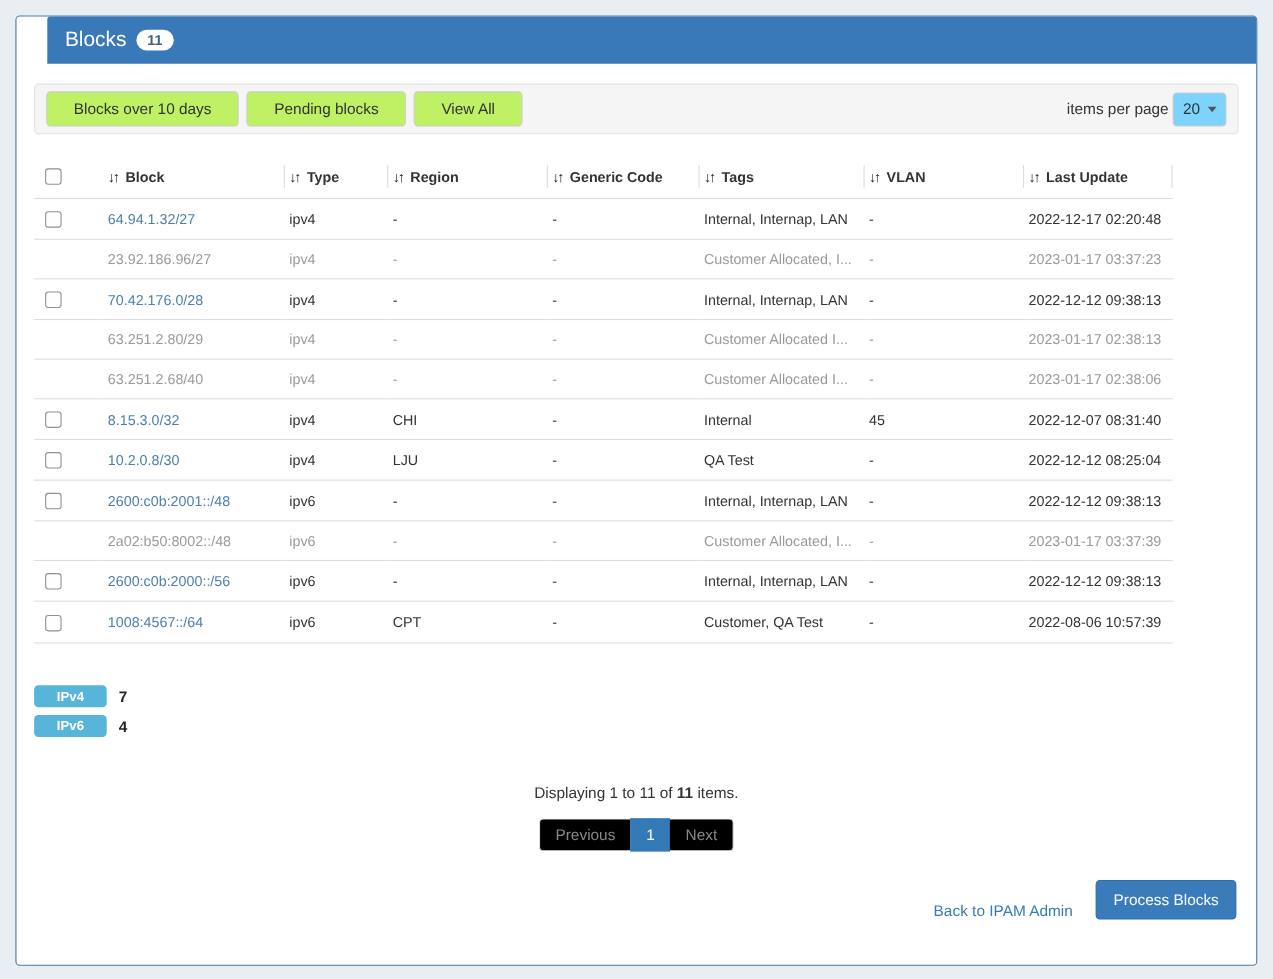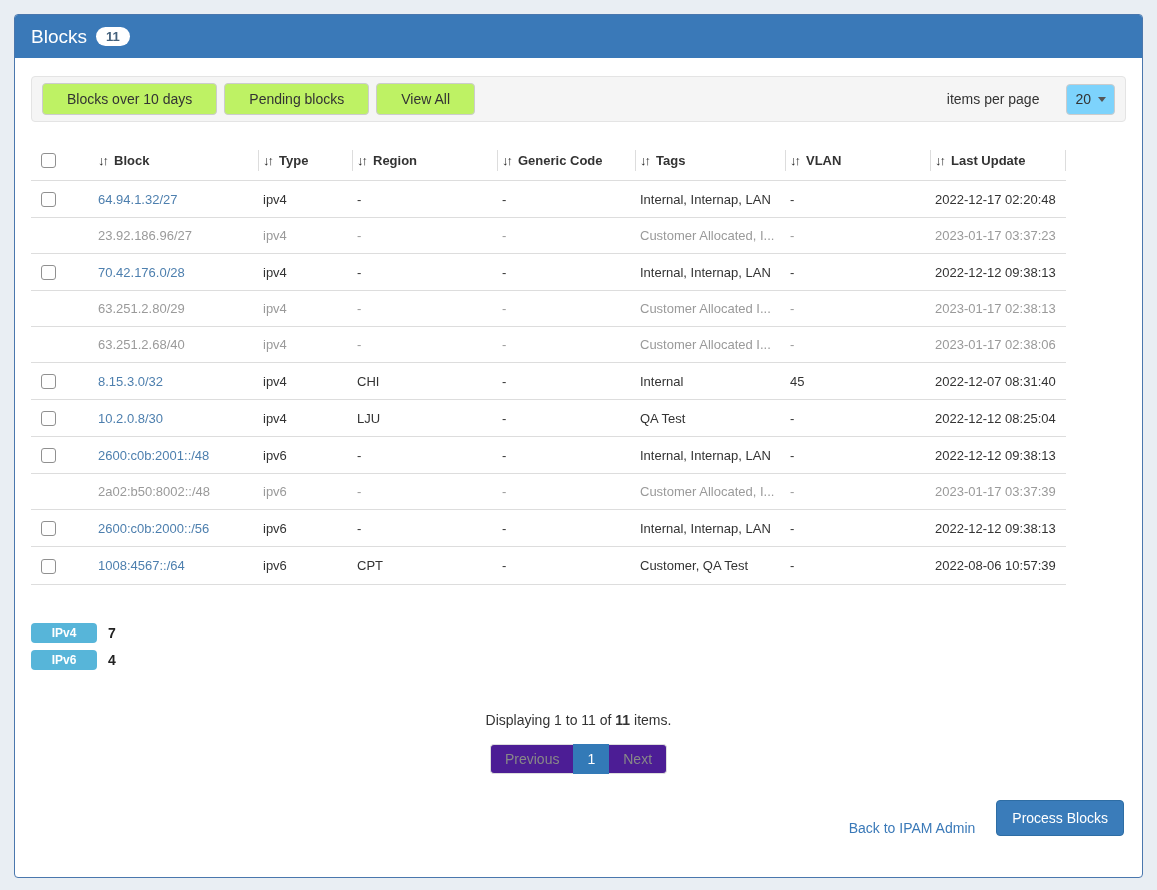--- a/index.html
+++ b/index.html
@@ -39,20 +39,21 @@
     border-radius: 4px;
   }
   .panel-header {
     height: 43px;
     background: var(--header-bar);
     border-radius: 3px 3px 0 0;
     display: flex;
     align-items: center;
     padding: 0 16px;
     gap: 9px;
+    margin-left: 28px;
   }
   .panel-title { color: var(--header-text); font-size: 19px; }
   .count-badge {
     background: #ffffff;
     color: var(--badge-text);
     font-size: 13px;
     font-weight: bold;
     padding: 3px 10px;
     border-radius: 11px;
     line-height: 1;
@@ -74,21 +75,21 @@
   .btn {
     background: #bef264;
     border: 1px solid var(--button-border);
     border-radius: 4px;
     padding: 7px 24px;
     font-size: 14px;
     color: var(--text);
     font-family: inherit;
     cursor: pointer;
   }
-  .ipp { display: flex; align-items: center; gap: 27px; font-size: 14px; color: var(--text); text-align: right; }
+  .ipp { display: flex; align-items: center; gap: 4px; font-size: 14px; color: var(--text); text-align: right; }
   .select {
     background: #7dd3fc;
     border: 1px solid var(--button-border);
     border-radius: 4px;
     height: 31px;
     min-width: 47px;
     display: inline-flex;
     align-items: center;
     justify-content: center;
     gap: 7px;
@@ -172,21 +173,21 @@
     display: inline-flex;
     align-items: center;
     justify-content: center;
   }
   .ip-count { font-weight: bold; font-size: 14px; color: #222; }
 
   
   .paging-text { margin-top: 42px; text-align: center; font-size: 14px; color: var(--text); }
   .pager { margin-top: 16px; display: flex; justify-content: center; }
   .page-btn {
-    background: #4c1d95;
+    background: #000000;
     border: 1px solid var(--divider);
     color: var(--pager-text);
     font-size: 14px;
     font-family: inherit;
     padding: 6px 14px;
     cursor: pointer;
   }
   .page-btn.prev { border-radius: 4px 0 0 4px; border-right: none; }
   .page-btn.next { border-radius: 0 4px 4px 0; border-left: none; }
   .page-btn.active {

